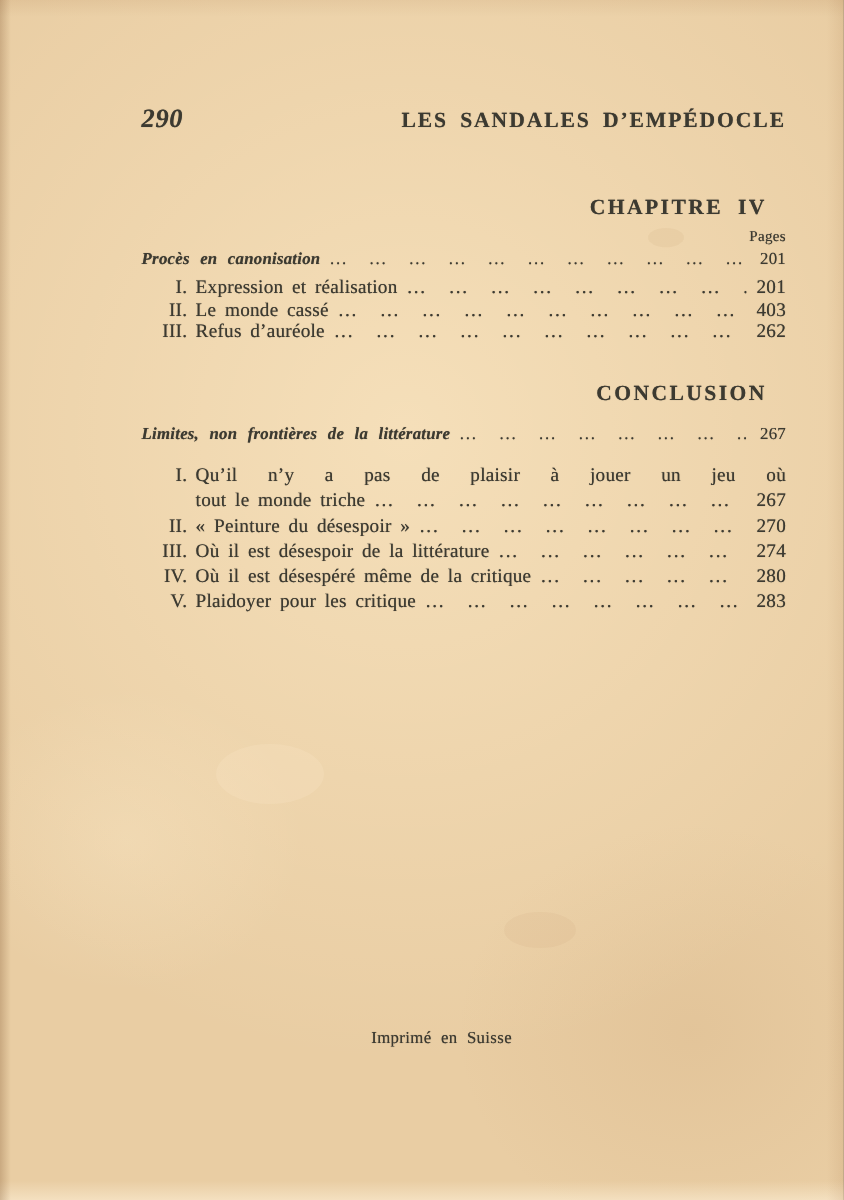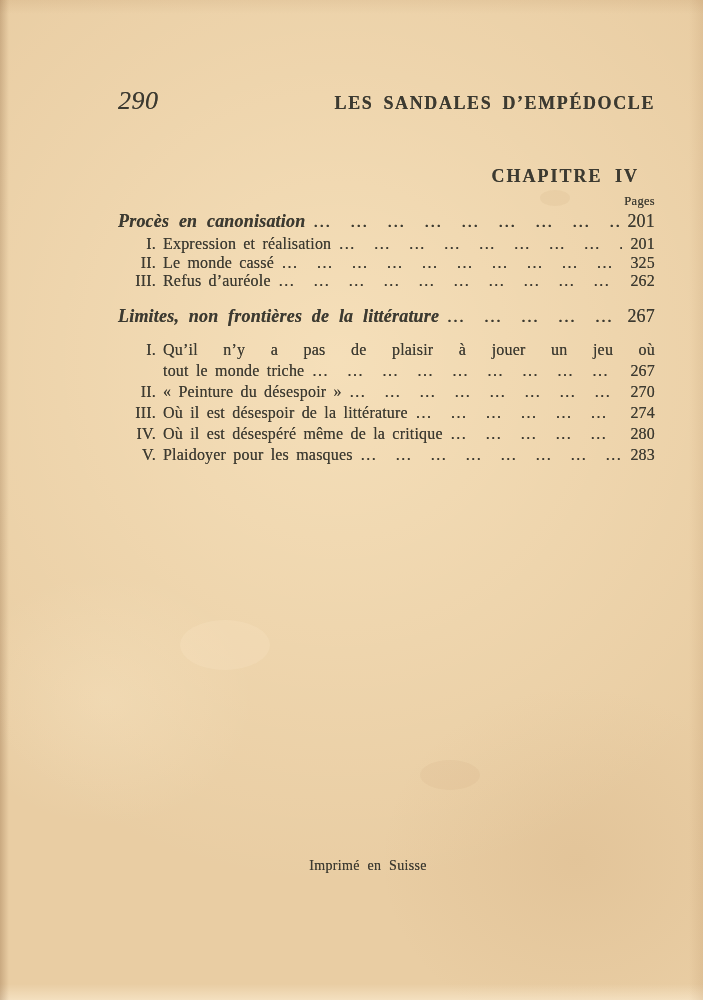--- a/index.html
+++ b/index.html
@@ -32,23 +32,23 @@
   .ink { text-shadow: 0 0 0.6px rgba(60,56,46,0.75); }
 
   
   .header-row {
     display: flex;
     justify-content: space-between;
     align-items: baseline;
     padding-top: 86px;
   }
   .folio {
-    font-size: 26px;
+    font-size: 22px;
     font-style: italic;
-    font-weight: normal;
+    font-weight: bold;
     letter-spacing: 0.5px;
   }
   .running-title {
     font-size: 18px;
     font-weight: bold;
     letter-spacing: 1.6px;
     word-spacing: 4px;
   }
 
   
@@ -102,21 +102,21 @@
     padding-left: 8px;
   }
   .toc-row .pagenum {
     flex: 0 0 auto;
     min-width: 28px;
     text-align: right;
     padding-left: 5px;
   }
 
   .toc-main {
-    font-size: 18px;
+    font-size: 14px;
     line-height: 20px;
     font-style: italic;
     font-weight: bold;
     word-spacing: 5px;
     align-items: center;
   }
   .toc-main .dots, .toc-main .pagenum { font-style: normal; font-weight: normal; }
   .row-proces { margin-top: 2px; }
   .chapter-entries { margin-top: 4px; }
   .row-limites { margin-top: 15px; }
@@ -169,30 +169,31 @@
       <div class="toc-row ink">
         <span class="num">I.</span>
         <span class="text">Expression et réalisation</span>
         <span class="dots">... ... ... ... ... ... ... ... ... ... ... ... ... ... ... ... ... ... ... ...</span>
         <span class="pagenum">201</span>
       </div>
       <div class="toc-row ink">
         <span class="num">II.</span>
         <span class="text">Le monde cassé</span>
         <span class="dots">... ... ... ... ... ... ... ... ... ... ... ... ... ... ... ... ... ... ... ...</span>
-        <span class="pagenum">325</span>
+        <span class="pagenum">403</span>
       </div>
       <div class="toc-row ink">
         <span class="num">III.</span>
         <span class="text">Refus d’auréole</span>
         <span class="dots">... ... ... ... ... ... ... ... ... ... ... ... ... ... ... ... ... ... ... ...</span>
         <span class="pagenum">262</span>
       </div>
     </div>
 
+    <div class="center-head conclusion-head ink">CONCLUSION</div>
 
     <div class="toc-row toc-main row-limites ink">
       <span class="text">Limites, non frontières de la littérature</span>
       <span class="dots">... ... ... ... ... ... ... ... ... ... ... ... ... ... ... ... ... ... ... ...</span>
       <span class="pagenum">267</span>
     </div>
 
     <div class="conclusion-entries">
       <div class="toc-row ink">
         <span class="num">I.</span>
@@ -217,21 +218,21 @@
         <span class="pagenum">274</span>
       </div>
       <div class="toc-row ink">
         <span class="num">IV.</span>
         <span class="text">Où il est désespéré même de la critique</span>
         <span class="dots">... ... ... ... ... ... ... ... ... ... ... ... ... ... ... ... ... ... ... ...</span>
         <span class="pagenum">280</span>
       </div>
       <div class="toc-row ink">
         <span class="num">V.</span>
-        <span class="text">Plaidoyer pour les masques</span>
+        <span class="text">Plaidoyer pour les critique</span>
         <span class="dots">... ... ... ... ... ... ... ... ... ... ... ... ... ... ... ... ... ... ... ...</span>
         <span class="pagenum">283</span>
       </div>
     </div>
 
   </div>
 
   <div class="imprint ink">Imprimé en Suisse</div>
 </div>
 

